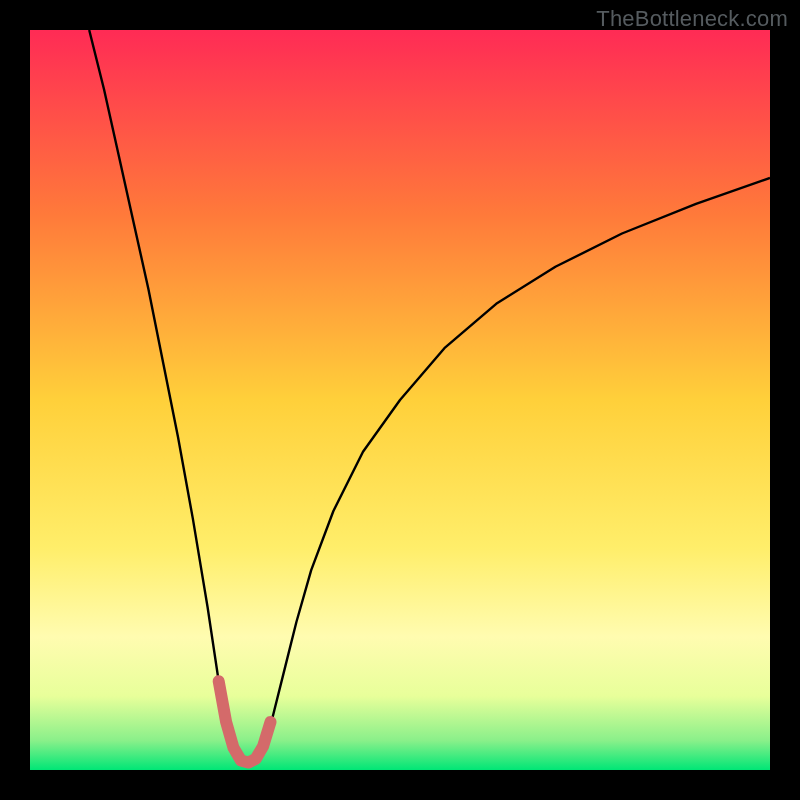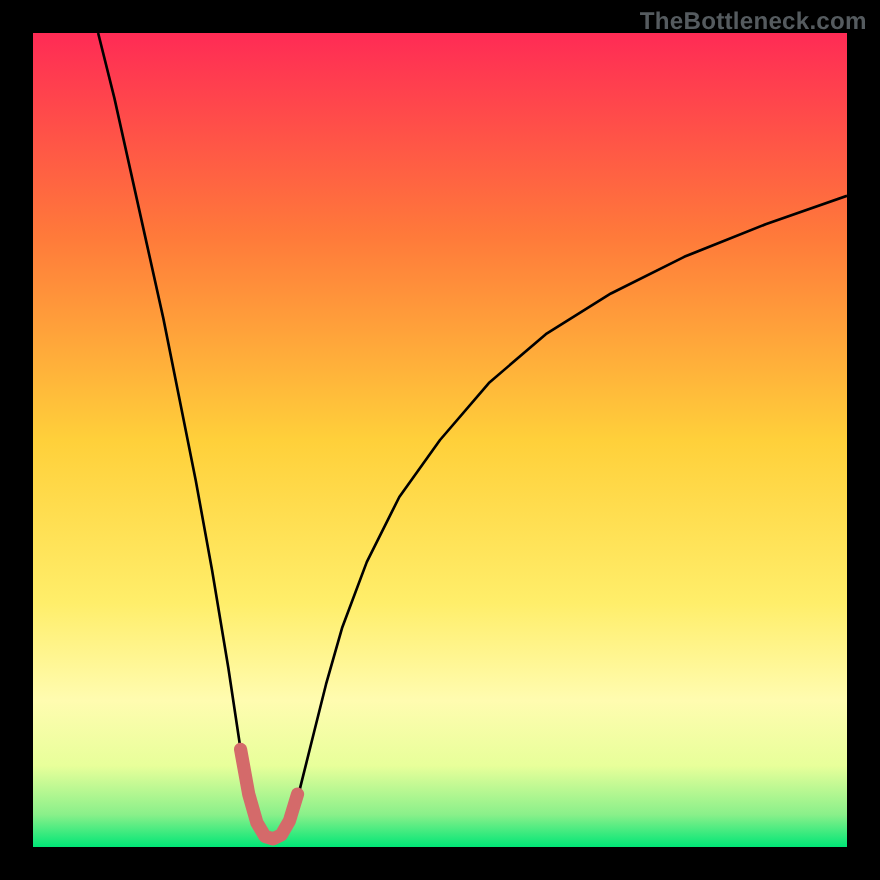--- a/index.html
+++ b/index.html
@@ -1,18 +1,18 @@
 <!DOCTYPE html>
 <html><head>
 <meta charset="utf-8">
 <style>
   html,body{margin:0;padding:0;width:800px;height:800px;overflow:hidden;background:#000;font-family:Arial,Helvetica,sans-serif}
   .frame{position:absolute;inset:0;background:#000}
   .plot{position:absolute;left:30px;top:30px;width:740px;height:740px;}
-  .watermark{position:absolute;top:6px;right:12px;color:#555b5f;font-size:22px;font-weight:700;letter-spacing:.2px}
+  .watermark{position:absolute;top:6px;right:12px;color:#555b5f;font-size:22px;font-weight:400;letter-spacing:.2px}
   svg{display:block}
 </style>
 </head>
 <body>
 <div class="frame">
 
   <div class="plot">
     <svg id="chart-svg" width="740" height="740" viewBox="0 0 740 740">
       <defs>
         <linearGradient id="bg-grad" x1="0" y1="0" x2="0" y2="1">

